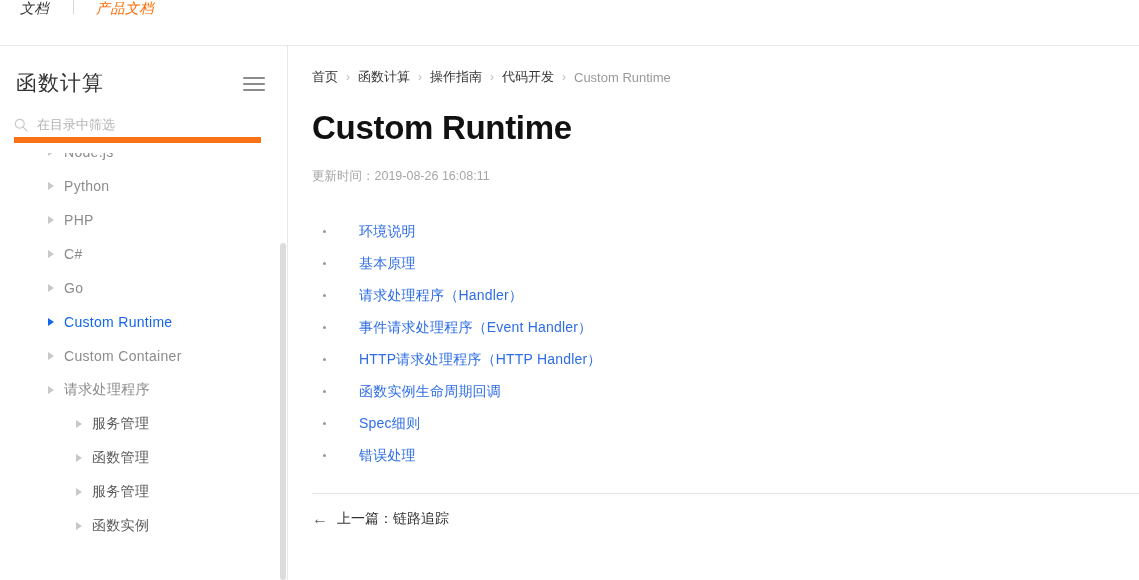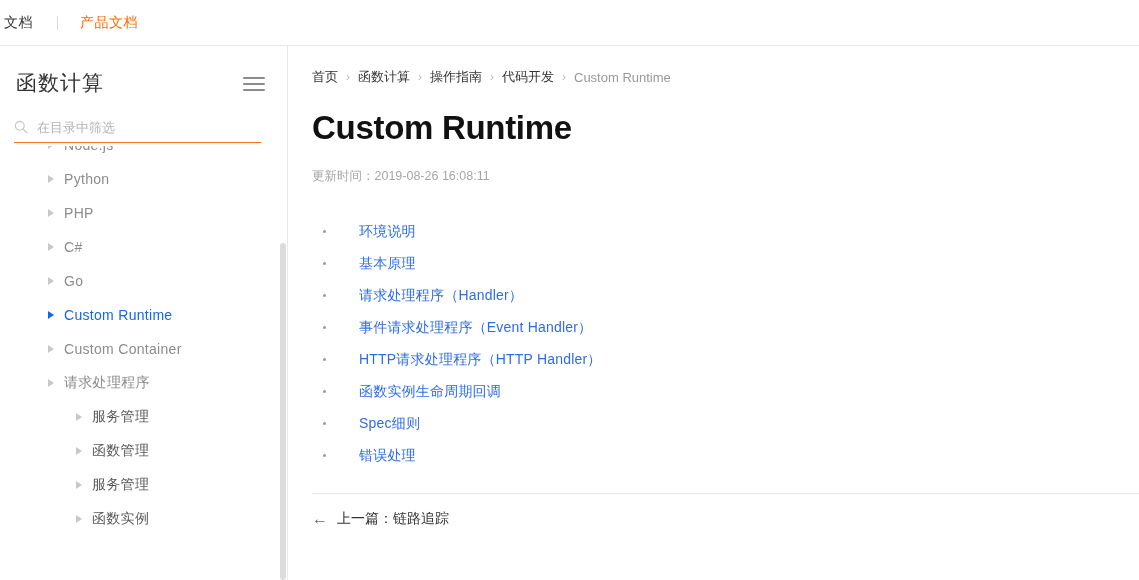--- a/index.html
+++ b/index.html
@@ -17,23 +17,24 @@
   
   .topbar {
     position: absolute;
     left: 0; top: 0;
     width: 1139px; height: 46px;
     background: #ffffff;
     border-bottom: 1px solid #e8e8e8;
   }
   .topbar-inner {
     display: flex;
-    align-items: center;
+    align-items: flex-start;
     height: 45px;
-    padding-left: 4px;
+    padding-left: 20px;
+    font-style: italic;
   }
   .topbar-link {
     font-size: 14px;
     color: #333333;
     text-decoration: none;
     letter-spacing: .5px;
     cursor: pointer;
   }
   .topbar-sep {
     width: 1px;
@@ -76,23 +77,24 @@
     display: block;
     height: 2px;
     background: #8c8c8c;
     border-radius: 1px;
   }
 
   .search-row {
     position: relative;
     margin: 12px 26px 0 14px;
     height: 31px;
-    border-bottom: 1px solid #f97316;
-    display: flex;
-    align-items: center;
+    border-bottom: 6px solid #f97316;
+    display: flex;
+    align-items: center;
+    font-family: Liberation Serif, serif;
   }
   .search-icon {
     width: 14px; height: 14px;
     margin-right: 9px;
     flex: none;
     opacity: .55;
   }
   .search-input {
     border: 0;
     outline: none;
@@ -101,21 +103,21 @@
     font-family: inherit;
     width: 190px;
     background: transparent;
     padding: 0;
   }
   .search-input::placeholder { color: #b3b3b3; }
 
   
   .nav-scroll {
     position: absolute;
-    left: 0; top: 100px;
+    left: 0; top: 107px;
     width: 288px;
     height: 425px;
     overflow: hidden;
   }
   .nav-list {
     position: absolute;
     left: 0;
     top: -18px;
     width: 288px;
   }

